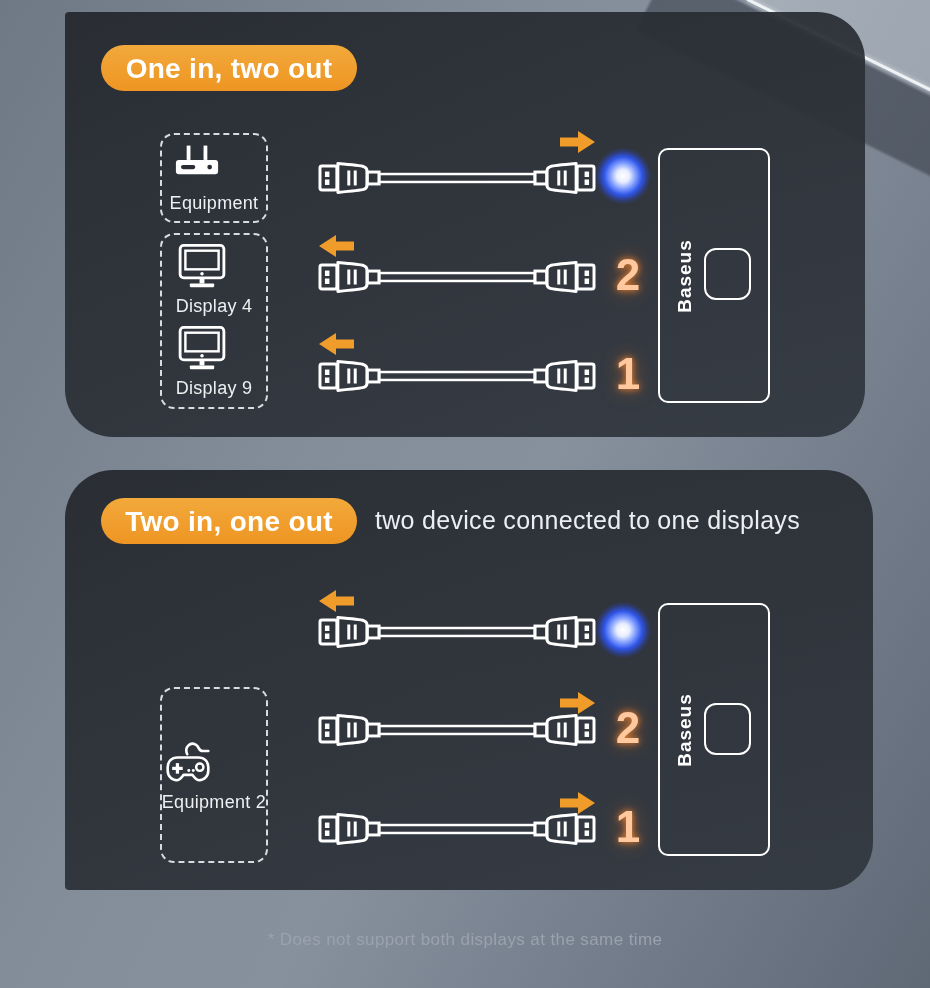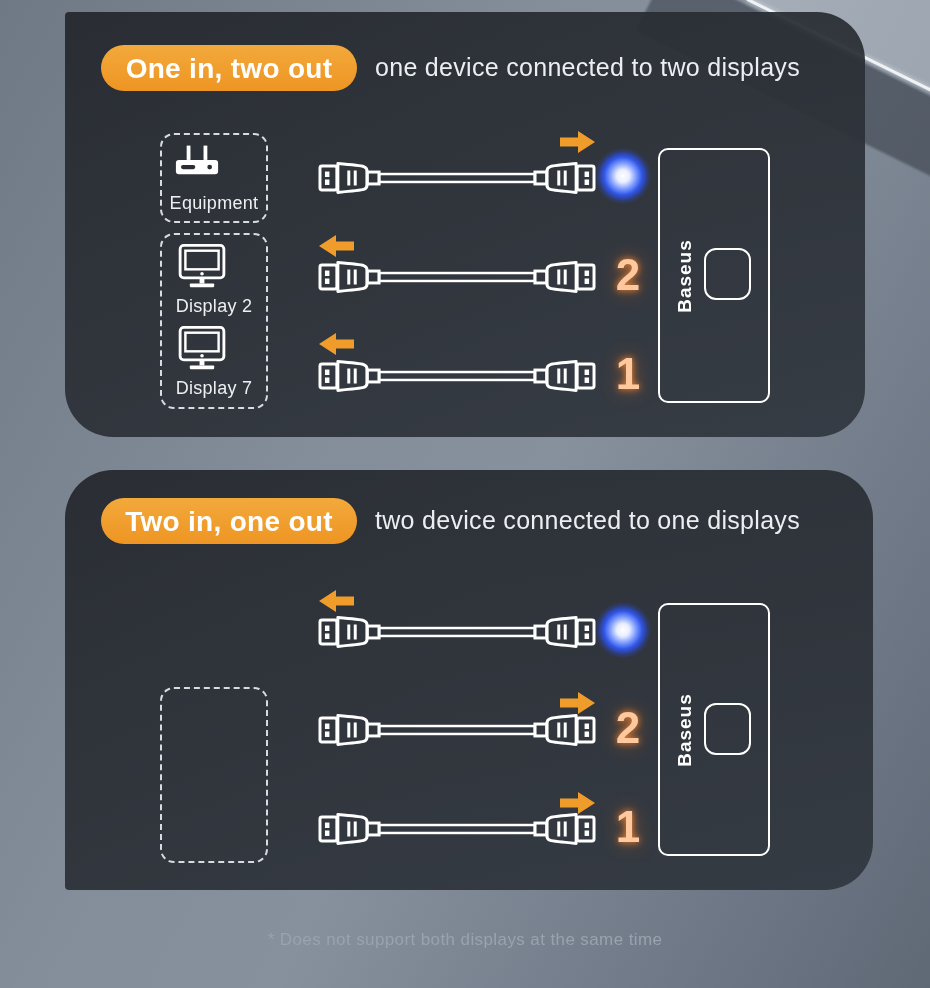--- a/index.html
+++ b/index.html
@@ -101,43 +101,42 @@
   </symbol>
 </svg>
 
 <div class="stage">
   <div class="corner-sheen"></div>
   <div class="diag-band"></div>
   <div class="corner-line"></div>
 
   <section class="panel panel-top">
     <div class="pill">One in, two out</div>
-    <div class="subtitle">one device connected to two displays</div>
 
     <div class="dash-box" style="top:121px;height:90px;">
       <div class="box-item">
         <svg width="54" height="44" viewBox="0 0 64 52">
             <use href="#sym-router"></use>
           </svg>
         <span class="lbl">Equipment</span>
       </div>
     </div>
 
     <div class="dash-box" style="top:221px;height:176px;">
       <div class="box-item">
         <svg width="52" height="47" viewBox="0 0 64 58">
             <use href="#sym-monitor"></use>
           </svg>
-        <span class="lbl">Display 2</span>
+        <span class="lbl">Display 4</span>
       </div>
       <div class="box-item">
         <svg width="52" height="47" viewBox="0 0 64 58">
             <use href="#sym-monitor"></use>
           </svg>
-        <span class="lbl">Display 7</span>
+        <span class="lbl">Display 9</span>
       </div>
     </div>
 
     <div class="arrow right" style="top:117px;">
       <svg width="36" height="26" viewBox="0 0 36 26">
           <use href="#sym-arrow"></use>
         </svg></div>
     <svg class="cable" style="top:142px;" viewBox="0 0 280 48">
         <use href="#sym-cable"></use>
       </svg>
@@ -166,20 +165,26 @@
       <div class="dev-btn"></div>
     </div>
   </section>
 
   <section class="panel panel-bottom">
     <div class="pill">Two in, one out</div>
     <div class="subtitle">two device connected to one displays</div>
 
 
     <div class="dash-box" style="top:217px;height:176px;">
+      <div class="box-item">
+        <svg width="52" height="49" viewBox="0 0 64 60">
+            <use href="#sym-gamepad"></use>
+          </svg>
+        <span class="lbl">Equipment 2</span>
+      </div>
     </div>
 
     <div class="arrow left" style="top:118px;">
       <svg width="36" height="26" viewBox="0 0 36 26">
           <use href="#sym-arrow"></use>
         </svg></div>
     <svg class="cable" style="top:138px;" viewBox="0 0 280 48">
         <use href="#sym-cable"></use>
       </svg>
     <div class="led" style="top:132px;"></div>

